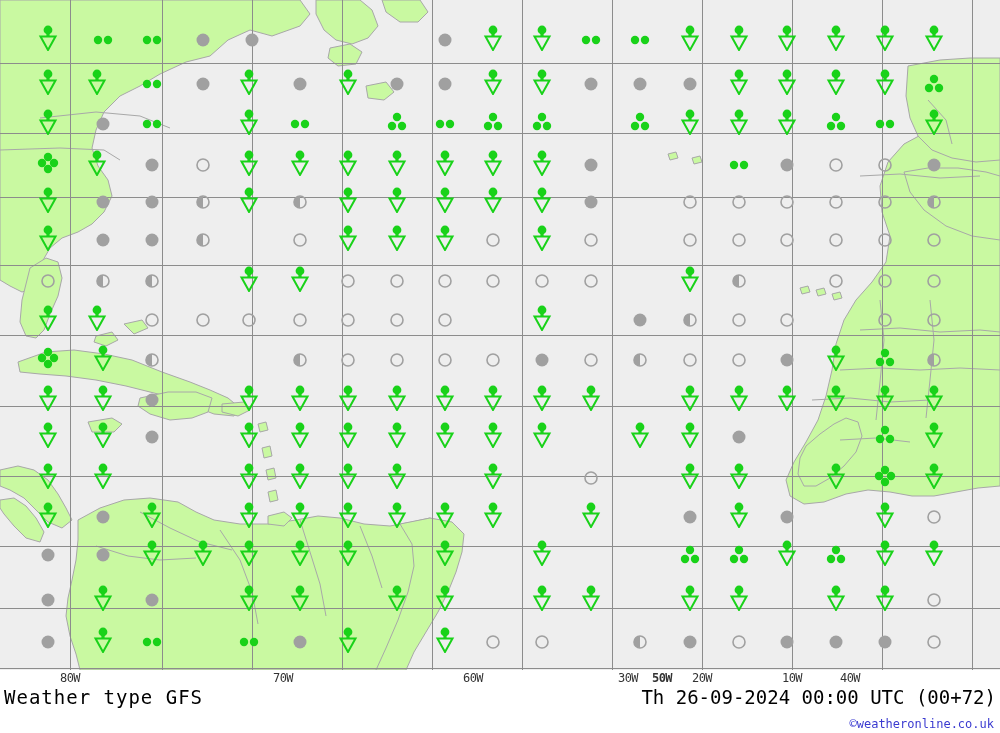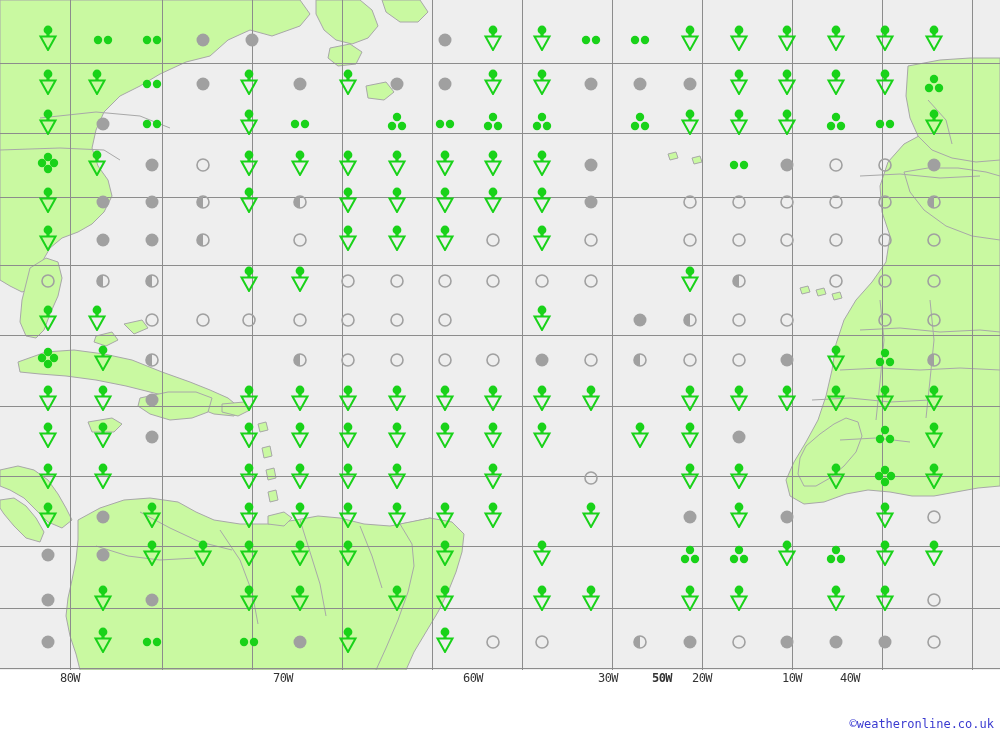--- a/index.html
+++ b/index.html
@@ -1263,20 +1263,22 @@
       </div>
   </div>
 
   <div id="footer">
     <div id="lonlabels">
         <div class="lonlab" style="left: 70px;">80W</div>
         <div class="lonlab" style="left: 283px;">70W</div>
         <div class="lonlab" style="left: 473px;">60W</div>
         <div class="lonlab" style="left: 662px; font-weight: bold;">50W</div>
         <div class="lonlab" style="left: 850px;">40W</div>
-        <div class="lonlab" style="left: 608px;">30W</div>
+        <div class="lonlab" style="left: 628px;">30W</div>
         <div class="lonlab" style="left: 702px;">20W</div>
         <div class="lonlab" style="left: 792px;">10W</div>
       </div>
+    <div id="title">Weather type  GFS</div>
+    <div id="rundate">Th 26-09-2024 00:00 UTC (00+72)</div>
     <div id="copyright">©weatheronline.co.uk</div>
   </div>
 
 </div>
 
 </body></html>

